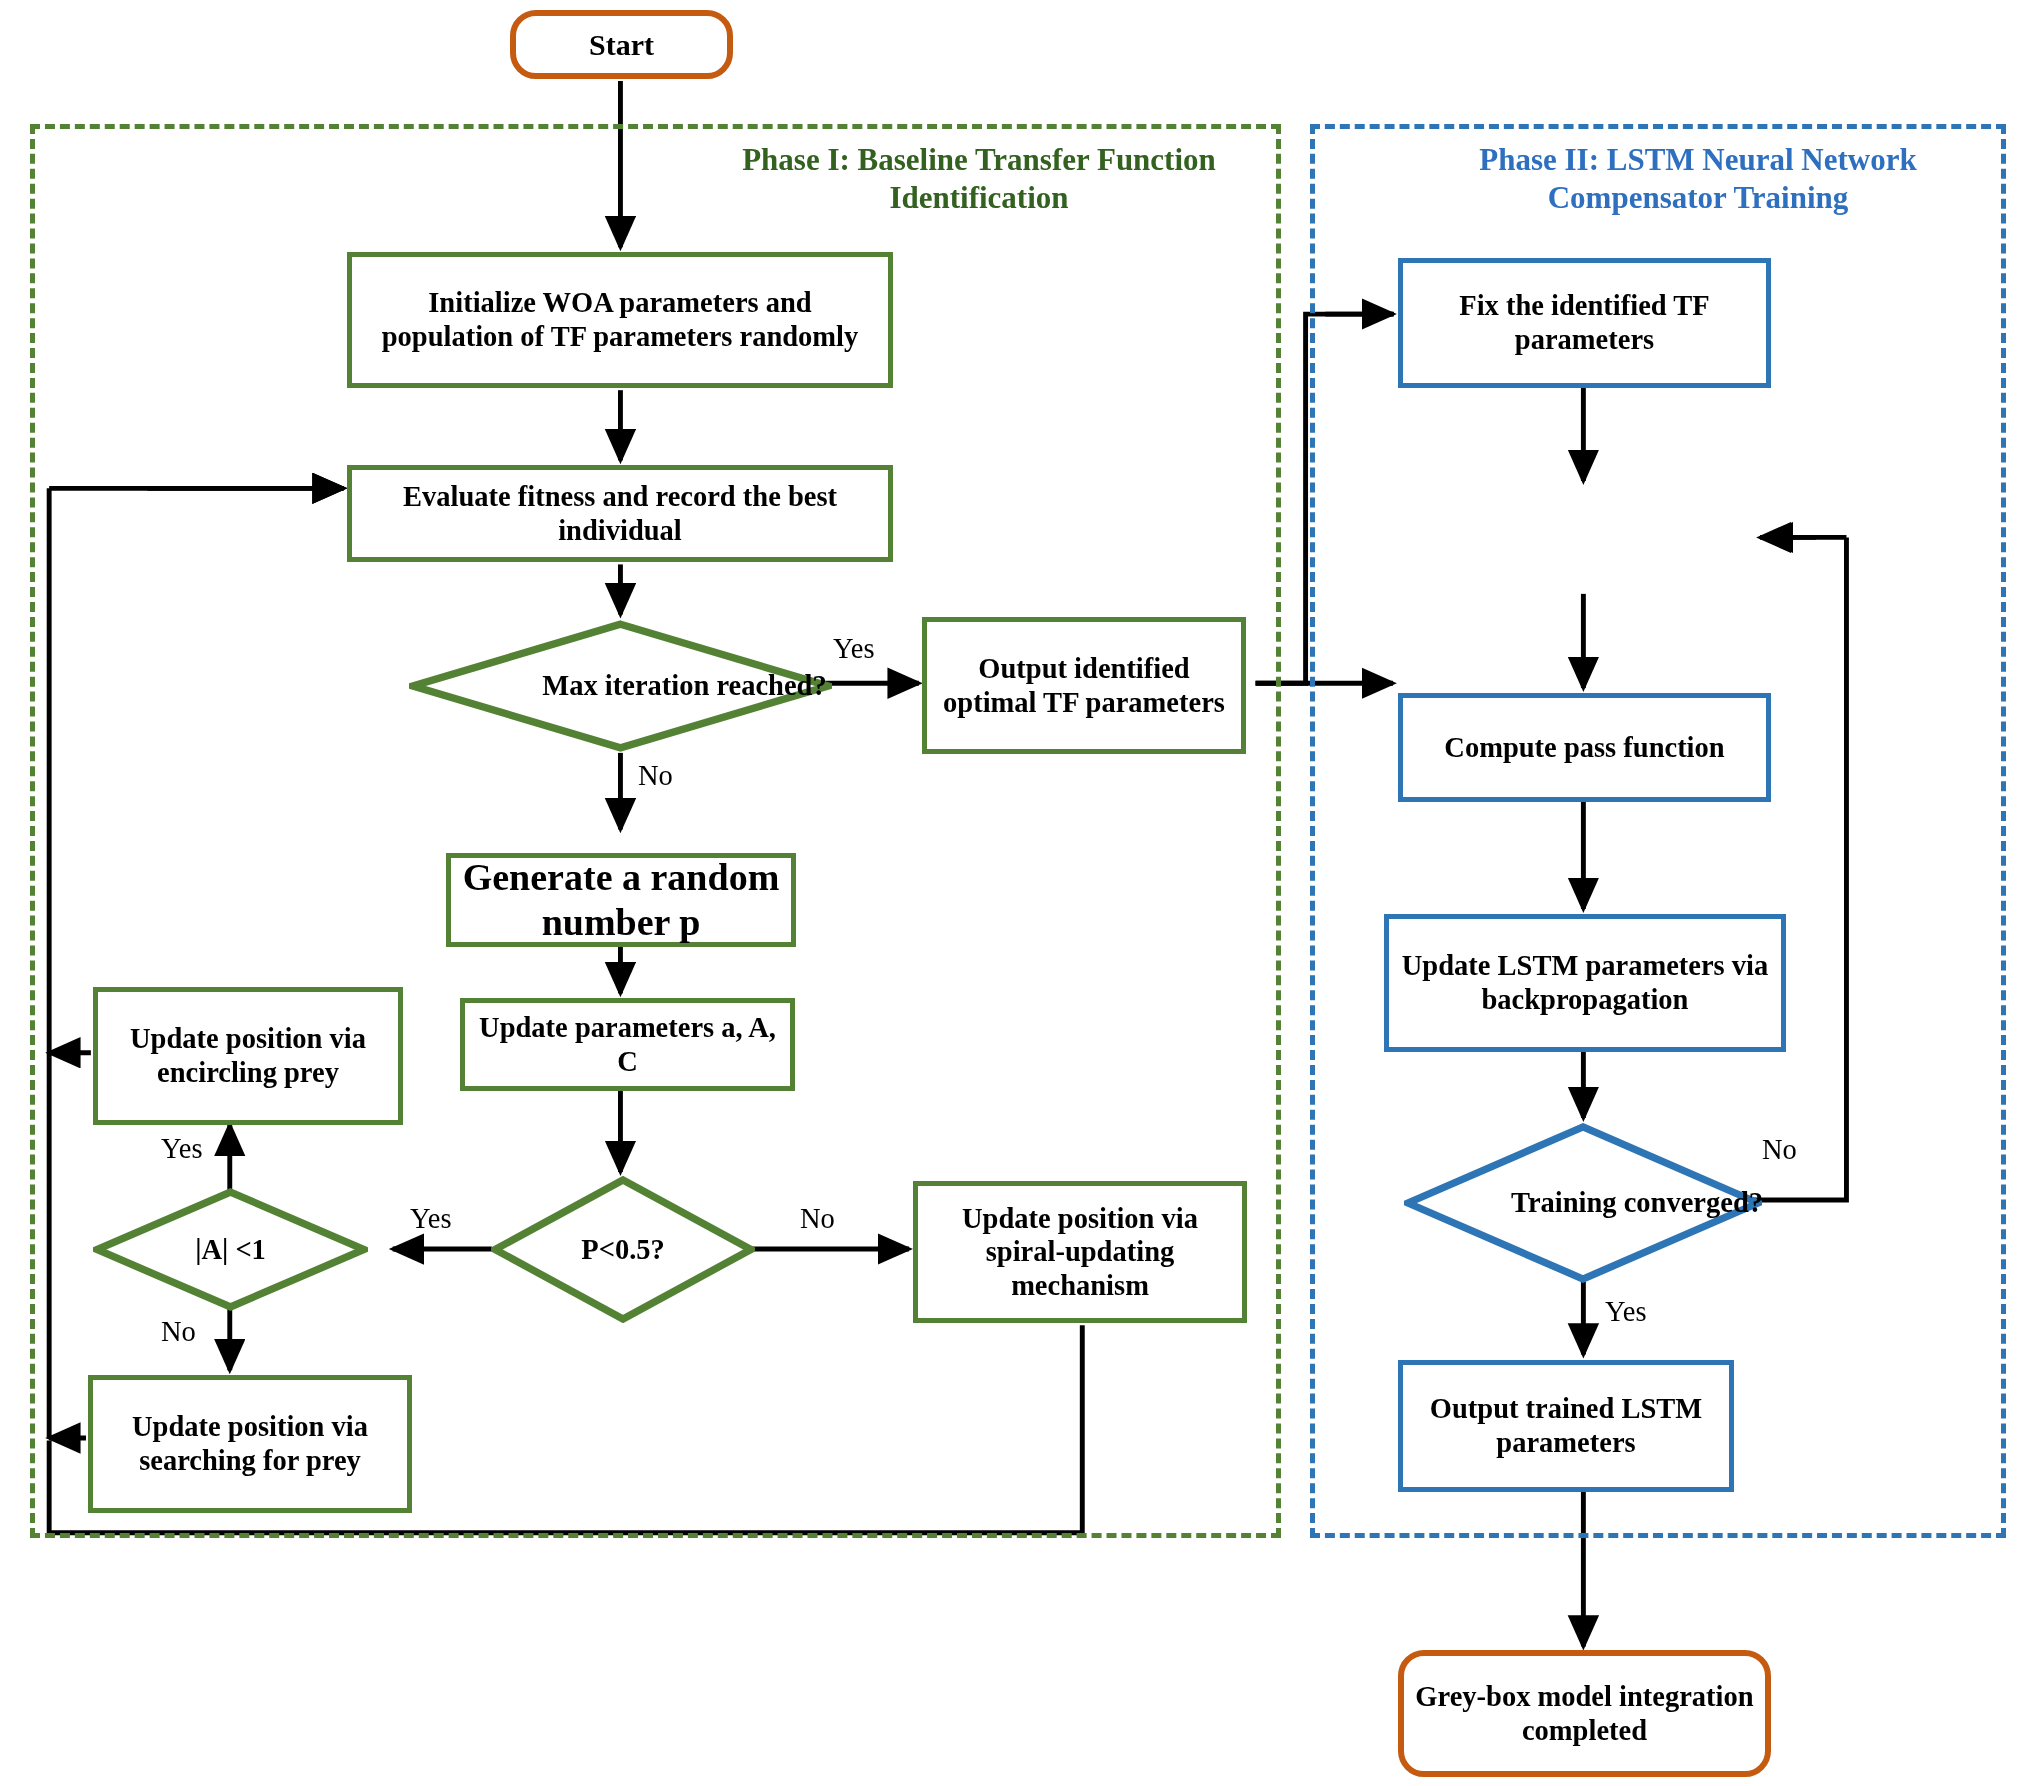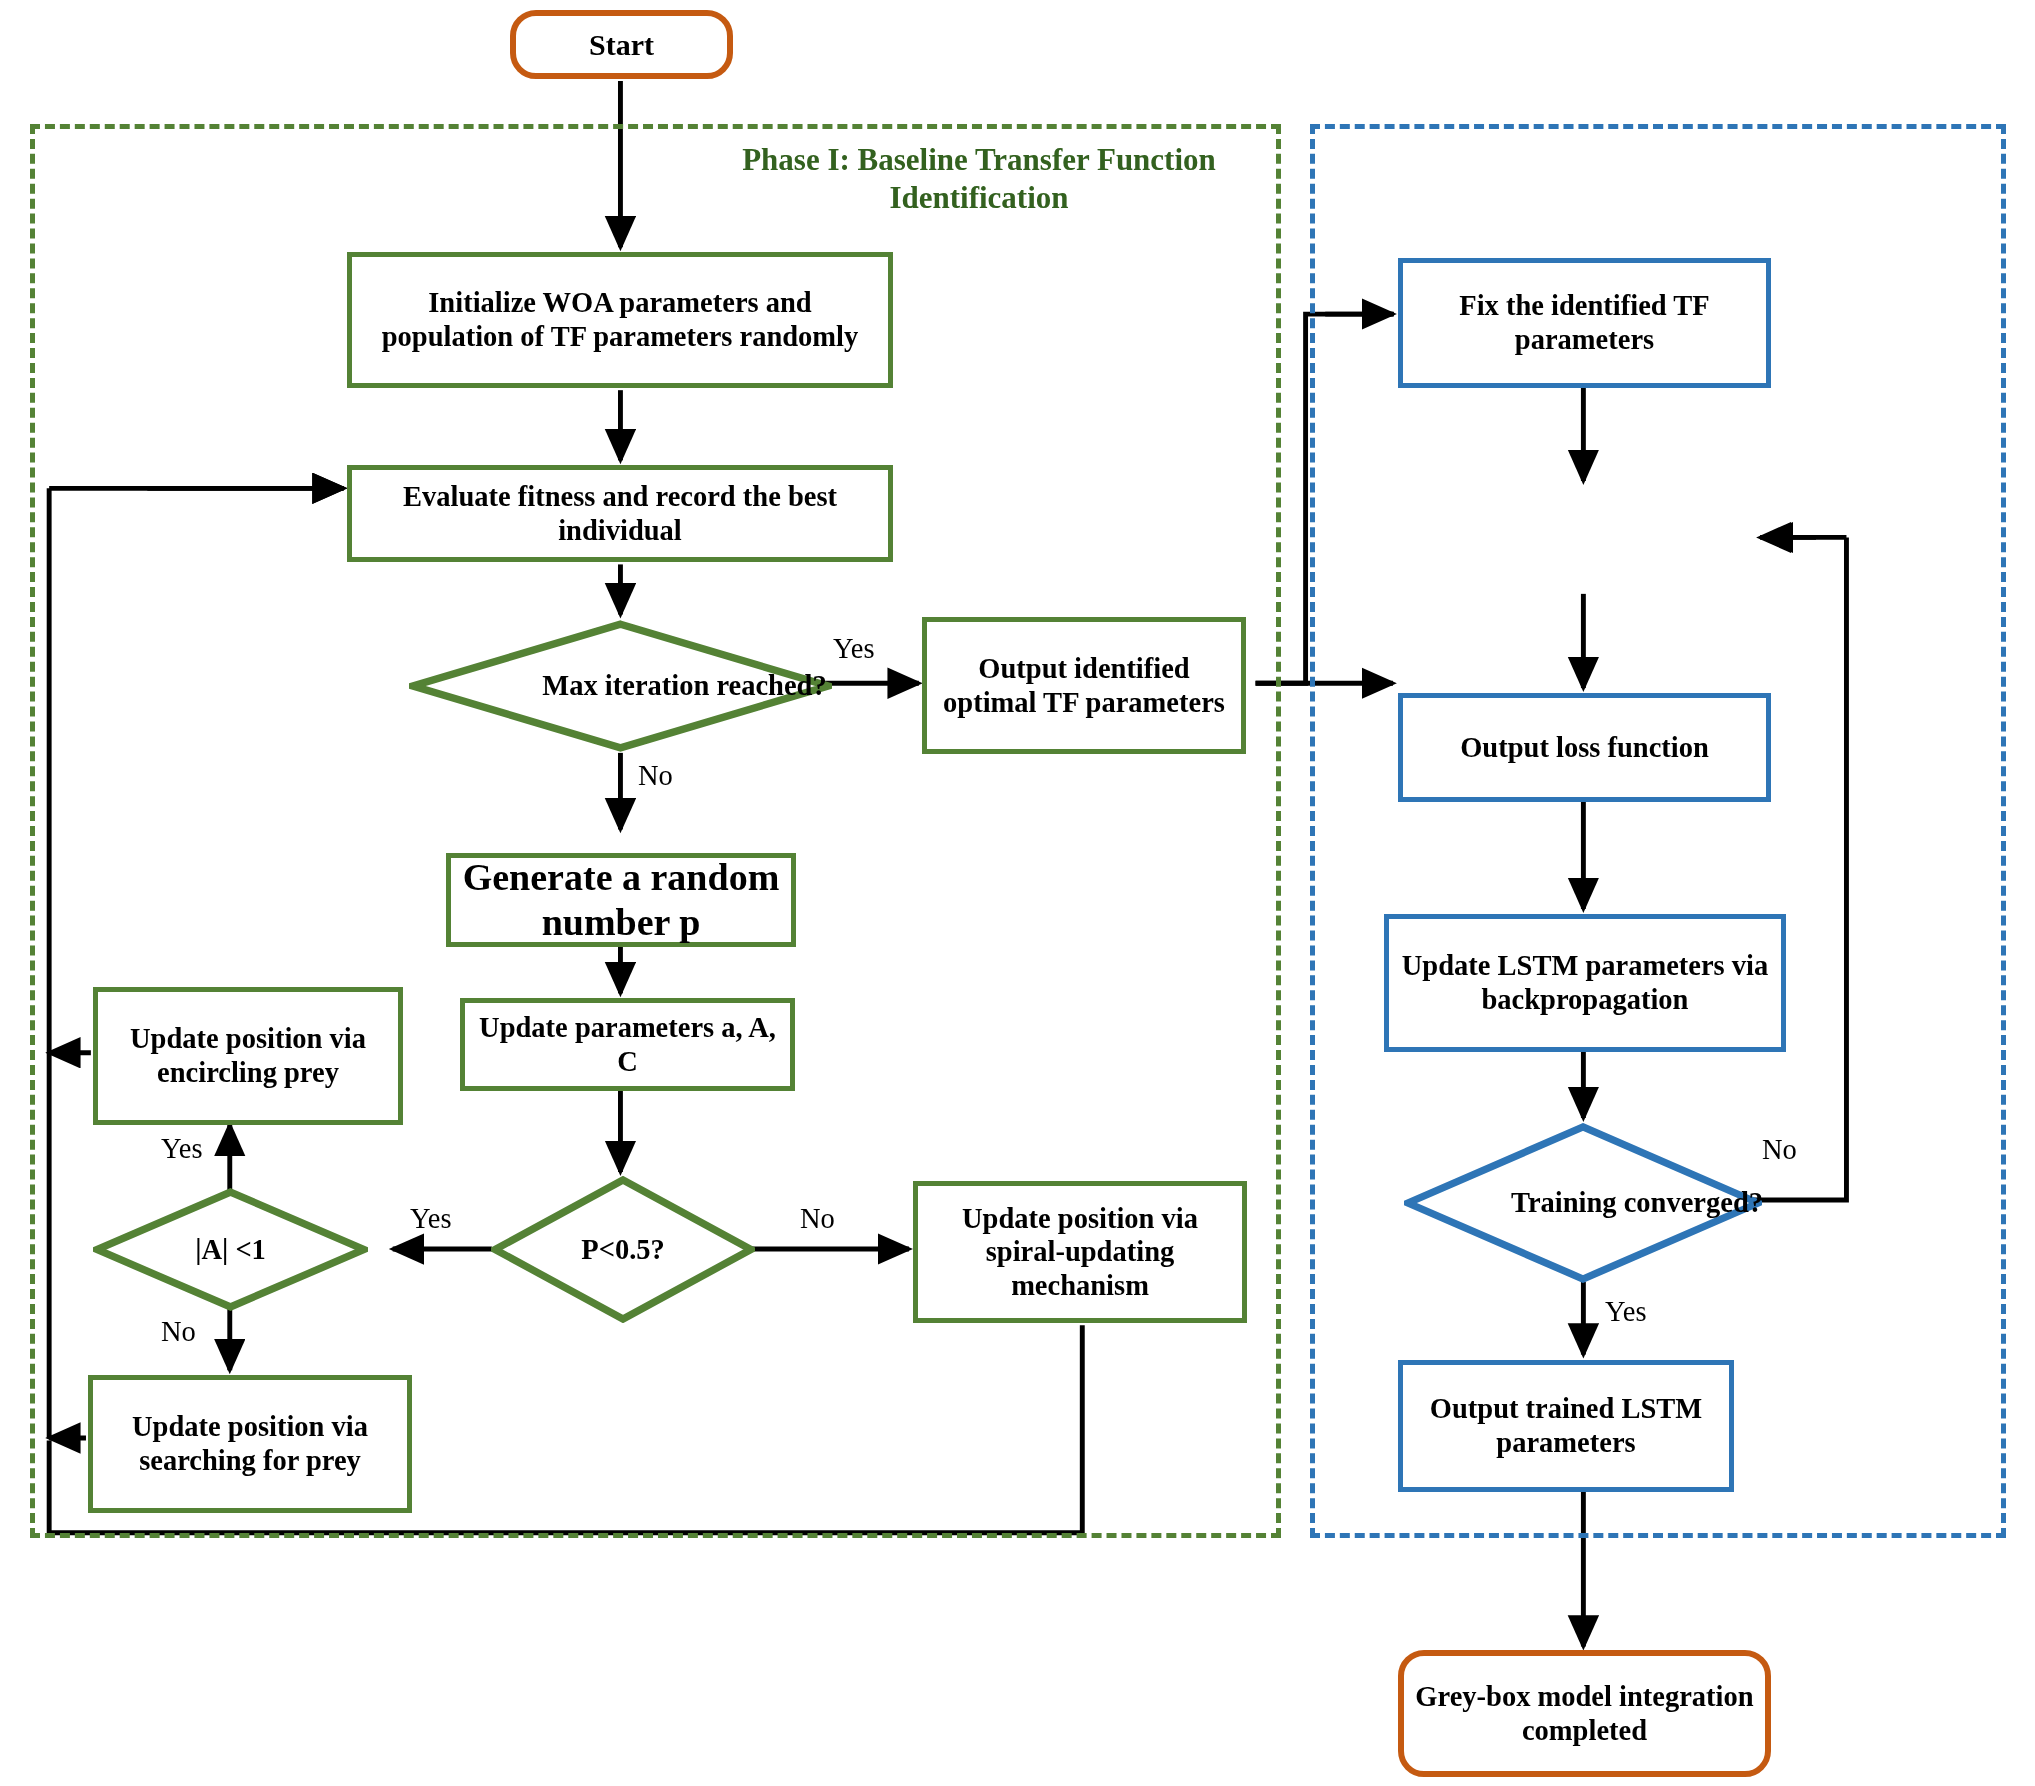--- a/index.html
+++ b/index.html
@@ -87,20 +87,21 @@
 </style>
 </head>
 <body>
 
 <div id="canvas">
 
   <div class="phase-box phase-green" style="left:30px; top:124px; width:1251px; height:1414px;"></div>
   <div class="phase-box phase-blue" style="left:1310px; top:124px; width:696px; height:1414px;"></div>
 
   <div class="phase-title title-green" style="left:731px; top:141px; width:496px; font-size:31px;">Phase I: Baseline Transfer Function Identification</div>
+  <div class="phase-title title-blue" style="left:1438px; top:141px; width:520px; font-size:31px;">Phase II: LSTM Neural Network Compensator Training</div>
 
   <svg id="edges" viewBox="0 0 4146 3639" xmlns="http://www.w3.org/2000/svg">
     <defs>
       <marker id="ah" markerWidth="9" markerHeight="9" refX="6.4" refY="3.2" orient="auto" markerUnits="strokeWidth">
         <path d="M0,0 L7.2,3.2 L0,6.4 z" fill="#000000"></path>
       </marker>
     </defs>
     <g stroke="#000000" stroke-width="10" fill="none" marker-end="url(#ah)">
 
       <line x1="1264" y1="165" x2="1264" y2="504"></line>
@@ -201,21 +202,21 @@
 
   <div class="node node-green" style="left:93px; top:987px; width:310px; height:138px; font-size:28.5px; padding:0 7.9px;">Update position via encircling prey</div>
 
   <div class="node node-green" style="left:88px; top:1375px; width:324px; height:138px; font-size:28.5px; padding:0 7.9px;">Update position via searching for prey</div>
 
   <div class="node node-green" style="left:913px; top:1181px; width:334px; height:142px; font-size:28.5px; padding:0 7.9px;">Update position via spiral-updating mechanism</div>
 
   <div class="node node-blue" style="left:1398px; top:258px; width:373px; height:130px; font-size:28.5px; padding:0 7.9px;">Fix the identified TF parameters</div>
 
 
-  <div class="node node-blue" style="left:1398px; top:693px; width:373px; height:109px; font-size:28.5px; padding:0 7.9px;">Output loss function</div>
+  <div class="node node-blue" style="left:1398px; top:693px; width:373px; height:109px; font-size:28.5px; padding:0 7.9px;">Compute pass function</div>
 
   <div class="node node-blue" style="left:1384px; top:914px; width:402px; height:138px; font-size:28.5px; padding:0 7.9px;">Update LSTM parameters via backpropagation</div>
 
   <div class="diamond-wrap" style="left:1404px; top:1123px; width:358px; height:160px;">
     <svg width="358" height="160" viewBox="0 0 730 326" xmlns="http://www.w3.org/2000/svg">
       <polygon points="365,8 722,163 365,318 8,163" fill="#ffffff" stroke="#2E75B6" stroke-width="15"></polygon>
     </svg>
     <div class="diamond-label" style="font-size:28.5px; padding:0 54px;">Training converged?</div>
   </div>
 

